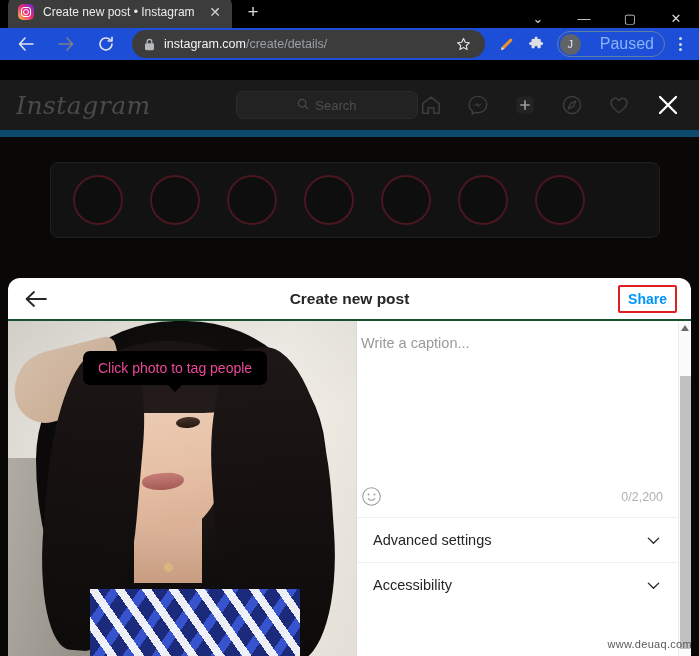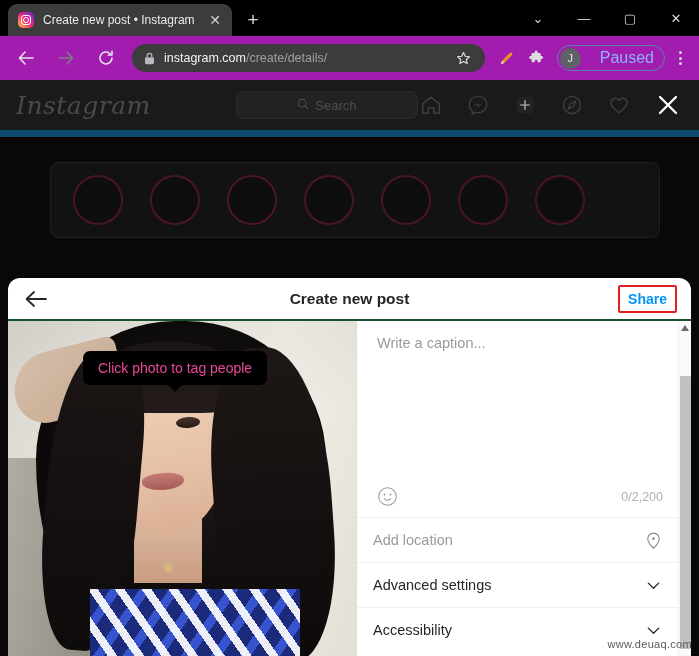--- a/index.html
+++ b/index.html
@@ -8,21 +8,21 @@
     width: 699px; height: 656px;
     overflow: hidden;
     background: #000;
     font-family: "Liberation Sans", sans-serif;
   }
 
   
   .browser { width: 699px; height: 656px; position: relative; background: #000; }
 
   .titlebar {
-    height: 36px; background: #000; position: relative;
+    height: 28px; background: #000; position: relative;
     display: flex; align-items: flex-end;
   }
   .tab {
     margin-left: 8px; height: 32px; width: 224px;
     background: #3c3c3c; border-radius: 9px 9px 0 0;
     display: flex; align-items: center; padding: 0 8px 0 10px;
     position: relative; z-index: 2;
   }
   .favicon {
     width: 16px; height: 16px; border-radius: 5px; flex: 0 0 16px;
@@ -50,21 +50,21 @@
     display: flex; align-items: center; justify-content: center;
   }
   .wincontrols {
     position: absolute; right: 0; top: 0; height: 36px;
     display: flex; align-items: center;
   }
   .wc { width: 46px; height: 36px; display: flex; align-items: center; justify-content: center;
         color: #d6d8db; font-size: 13px; }
 
   .toolbar {
-    height: 44px; background: #a21caf;
+    height: 32px; background: #1d4ed8;
     display: flex; align-items: center; padding: 0 6px;
   }
   .navbtn {
     width: 30px; height: 30px; margin: 0 5px; border-radius: 50%;
     display: flex; align-items: center; justify-content: center;
   }
   .navbtn svg { display: block; }
   .omnibox {
     flex: 1; height: 28px; background: #3c3c3c; border-radius: 14px;
     display: flex; align-items: center; padding: 0 10px; margin: 0 6px;
@@ -219,21 +219,21 @@
     width: 0; height: 0; border-left: 8px solid transparent;
     border-right: 8px solid transparent; border-top: 8px solid #000;
   }
 
   
   .side-pane { flex: 1; display: flex; flex-direction: column;
                border-left: 1px solid #dbdbdb; min-width: 0; position: relative; background:#fff; }
   .side-scroll { flex: 1; display: flex; flex-direction: column; min-height: 0;
                  padding-right: 12px; }
   .caption-area { height: 196px; display: flex; flex-direction: column;
-                  padding: 14px 16px 0 20px; flex: 0 0 196px; }
+                  padding: 14px 16px 0 4px; flex: 0 0 196px; }
   .caption-placeholder { color: #9a9a9a; font-size: 14.5px; flex: 1; }
   .caption-footer { display: flex; align-items: center; justify-content: space-between;
                     padding-bottom: 10px; }
   .emoji-btn { width: 21px; height: 21px; }
   .char-count { color: #b0b0b0; font-size: 12.5px; }
   .row {
     height: 45px; border-top: 1px solid #efefef;
     display: flex; align-items: center; padding: 0 16px; flex: 0 0 45px;
   }
   .row-label { font-size: 14.5px; color: #262626; flex: 1; }
@@ -442,29 +442,20 @@
                       <circle cx="11" cy="11" r="9.2" fill="none" stroke="#9a9a9a" stroke-width="1.1"></circle>
                       <circle cx="7.9" cy="8.9" r="1" fill="#9a9a9a"></circle>
                       <circle cx="14.1" cy="8.9" r="1" fill="#9a9a9a"></circle>
                       <path d="M7.6 13.2c.9 1.2 2 1.8 3.4 1.8s2.5-.6 3.4-1.8" fill="none" stroke="#9a9a9a" stroke-width="1.1" stroke-linecap="round"></path>
                     </svg>
                 </span>
                 <span class="char-count">0/2,200</span>
               </div>
             </div>
 
-            <div class="row">
-              <span class="row-label placeholder">Add location</span>
-              <span class="row-icon">
-                <svg width="19" height="19" viewBox="0 0 20 20">
-                    <path d="M10 18.2s6-5.6 6-10A6 6 0 0 0 4 8.2c0 4.4 6 10 6 10z" fill="none" stroke="#8e8e8e" stroke-width="1.2" stroke-linejoin="round"></path>
-                    <circle cx="10" cy="8.1" r="1.4" fill="#8e8e8e"></circle>
-                  </svg>
-              </span>
-            </div>
 
             <div class="row">
               <span class="row-label">Advanced settings</span>
               <span class="row-icon">
                 <svg width="17" height="17" viewBox="0 0 18 18">
                     <path d="M3.5 6.5 9 12l5.5-5.5" fill="none" stroke="#262626" stroke-width="1.4" stroke-linecap="round" stroke-linejoin="round"></path>
                   </svg>
               </span>
             </div>
 

